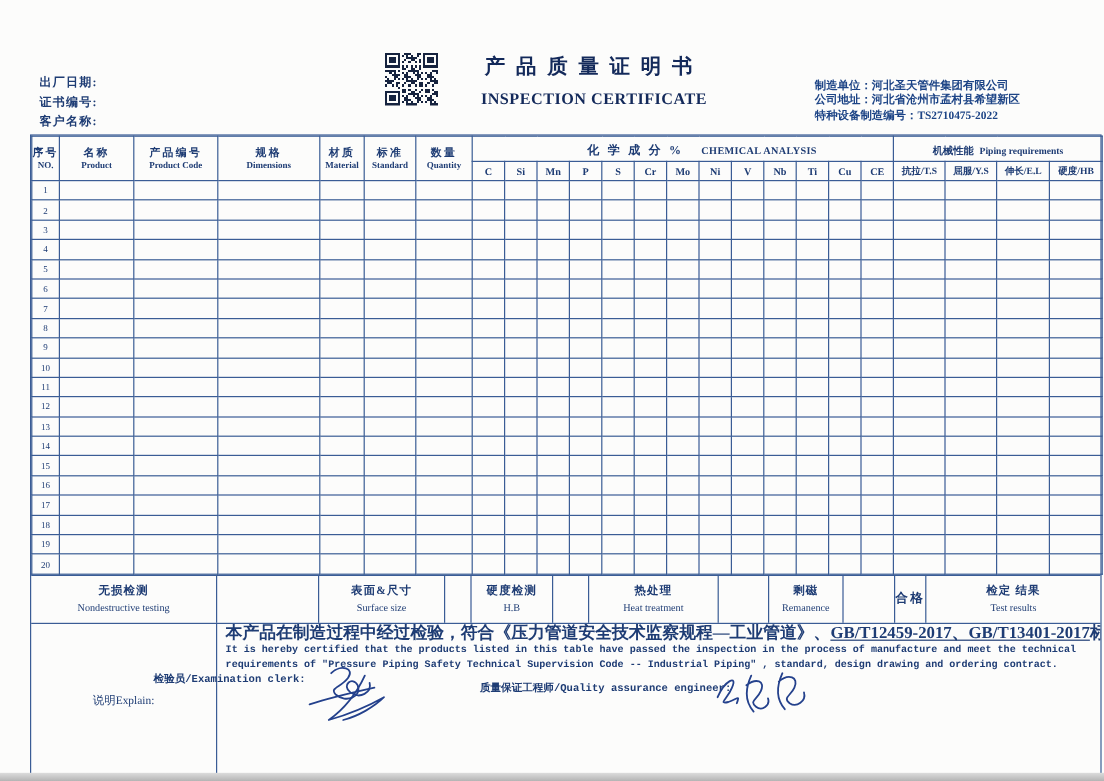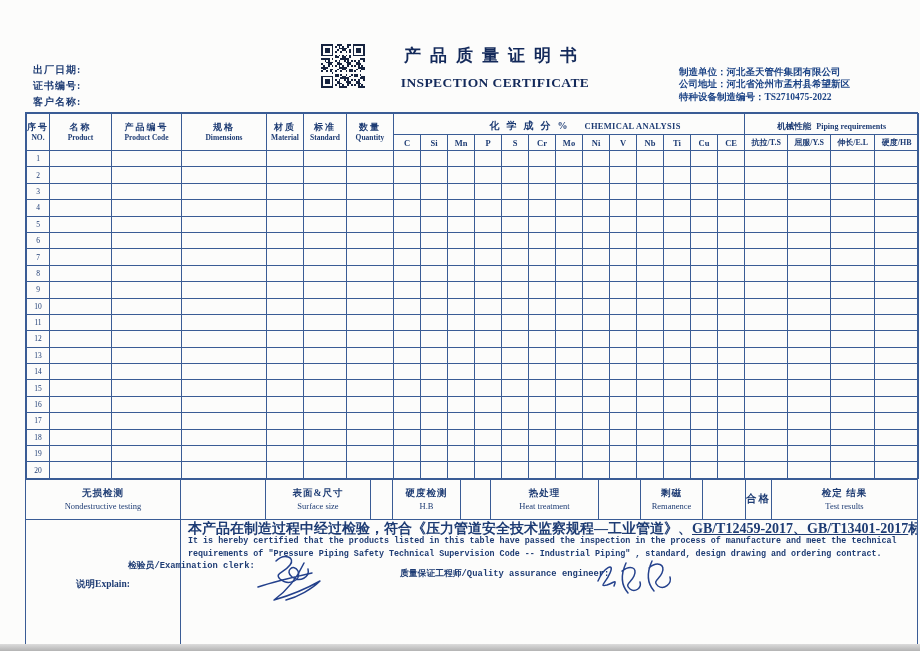--- a/index.html
+++ b/index.html
@@ -44,21 +44,21 @@
   .rownum{font-size:7.5px;}
 
   
   .srow{display:flex; height:40px; border-top:1px solid var(--line);}
   .srow .c{border-right:1px solid var(--line); display:flex; flex-direction:column; align-items:center; justify-content:center; overflow:hidden;}
   .srow .c:last-child{border-right:none; flex:1;}
   .scn{font-size:9.5px; font-weight:bold; letter-spacing:1px; line-height:13px; white-space:nowrap;}
   .sen{font-size:8.5px; line-height:12px; white-space:nowrap;}
   .pass{font-size:10.5px; font-weight:bold; letter-spacing:2px;}
   .erow{display:flex; flex:1; border-top:1px solid var(--line);}
-  .erow .lab{width:155px; border-right:1px solid var(--line); display:flex; align-items:center; justify-content:center; font-size:9.5px; font-weight:bold;text-align:right;}
+  .erow .lab{width:155px; border-right:1px solid var(--line); display:flex; align-items:center; justify-content:center; font-size:9.5px; font-weight:normal;text-align:right;}
   .erow .body{flex:1; padding:2px 5px 0 7px; overflow:hidden;}
   .exline-cn{font-size:14px; font-weight:bold; line-height:13px; white-space:nowrap;}
   .exline-cn .ul{text-decoration:underline;}
   .exline-en{font-family:"Liberation Mono", monospace; font-size:8.4px; line-height:13px; white-space:nowrap; font-weight:bold;}
 
   
   .sig-label{position:absolute; font-family:"Liberation Mono", monospace; font-size:8.8px; font-weight:bold; white-space:nowrap; color:var(--ink);}
   .sig{position:absolute;}
   .sig path{fill:none; stroke:#24418c; stroke-width:1.5; stroke-linecap:round; stroke-linejoin:round;}
 

